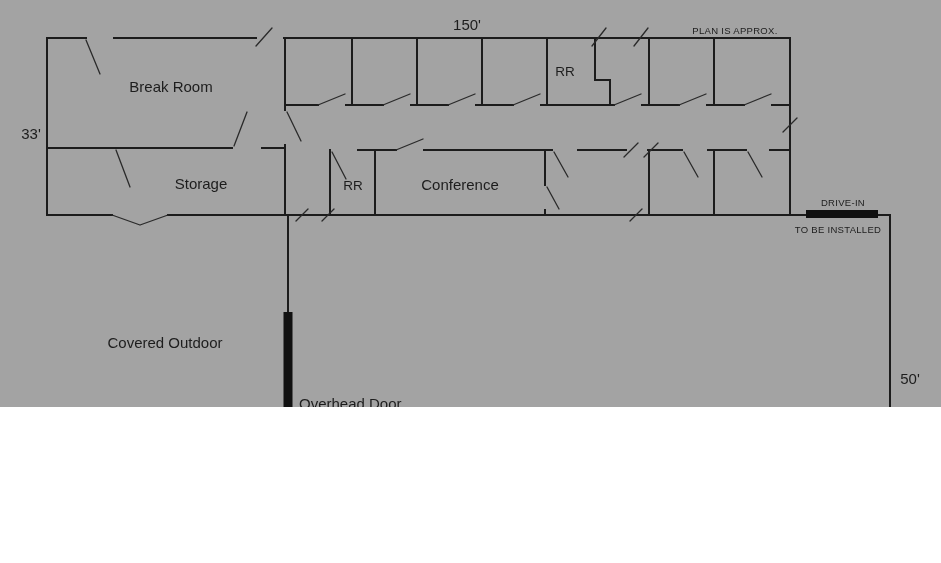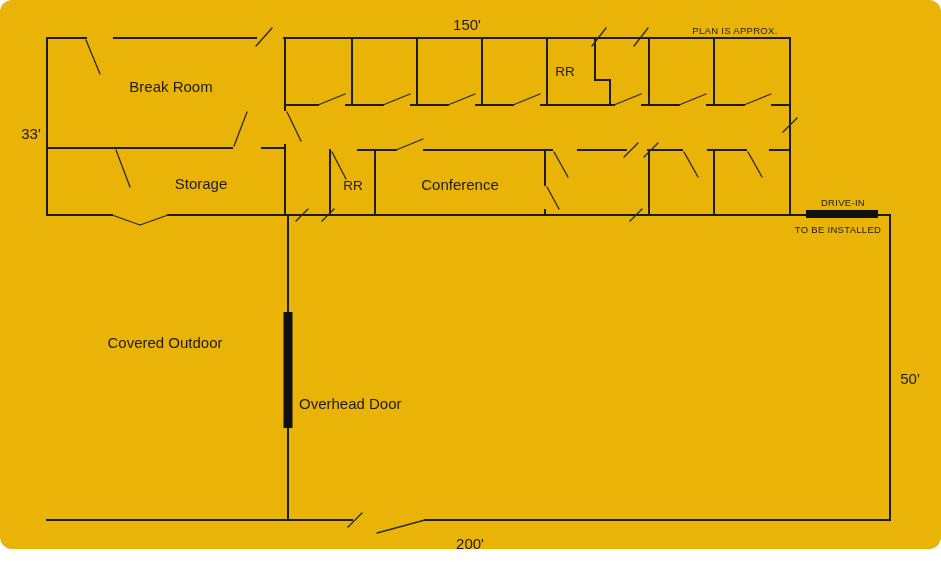--- a/index.html
+++ b/index.html
@@ -1,22 +1,21 @@
 <!DOCTYPE html>
 <html><head>
 <meta charset="utf-8">
 <style>
   html,body{margin:0;padding:0;background:#ffffff;}
   .canvas{
     position:relative;
-    width:941px;height:549px;
-    background:#eab308;
+    width:941px;height:407px;
+    background:#a3a3a3;
     font-family:"Liberation Sans","DejaVu Sans",sans-serif;
     overflow:hidden;
-    border-radius:12px;
   }
   svg{display:block;}
   .walls{stroke:#1c1c1c;stroke-width:2;fill:none;stroke-linecap:square;}
   .swings{stroke:#2a2a2a;stroke-width:1.3;fill:none;stroke-linecap:round;}
   .bar{fill:#111111;stroke:none;}
   text{fill:#1d1d1d;font-family:"Liberation Sans","DejaVu Sans",sans-serif;}
   .lbl{font-size:15px;}
   .lbl-sm{font-size:13.5px;}
   .note{font-size:9.5px;letter-spacing:.3px;}
 </style>

